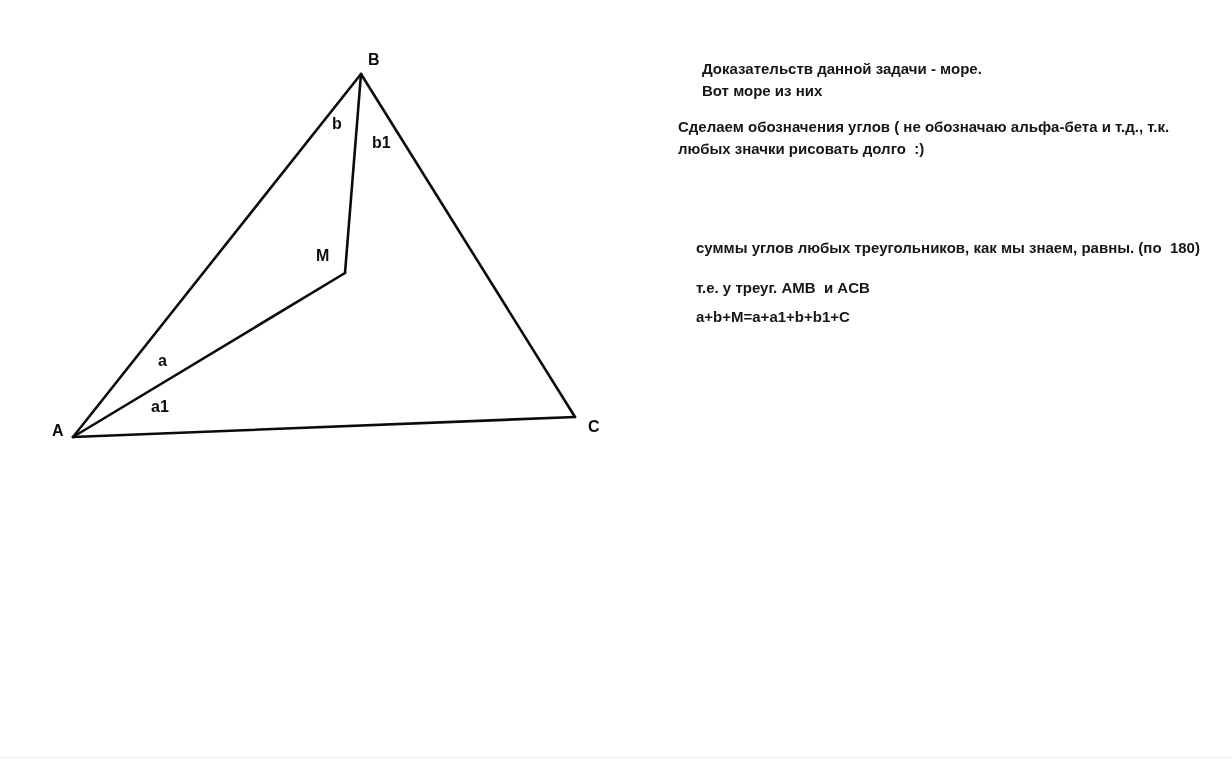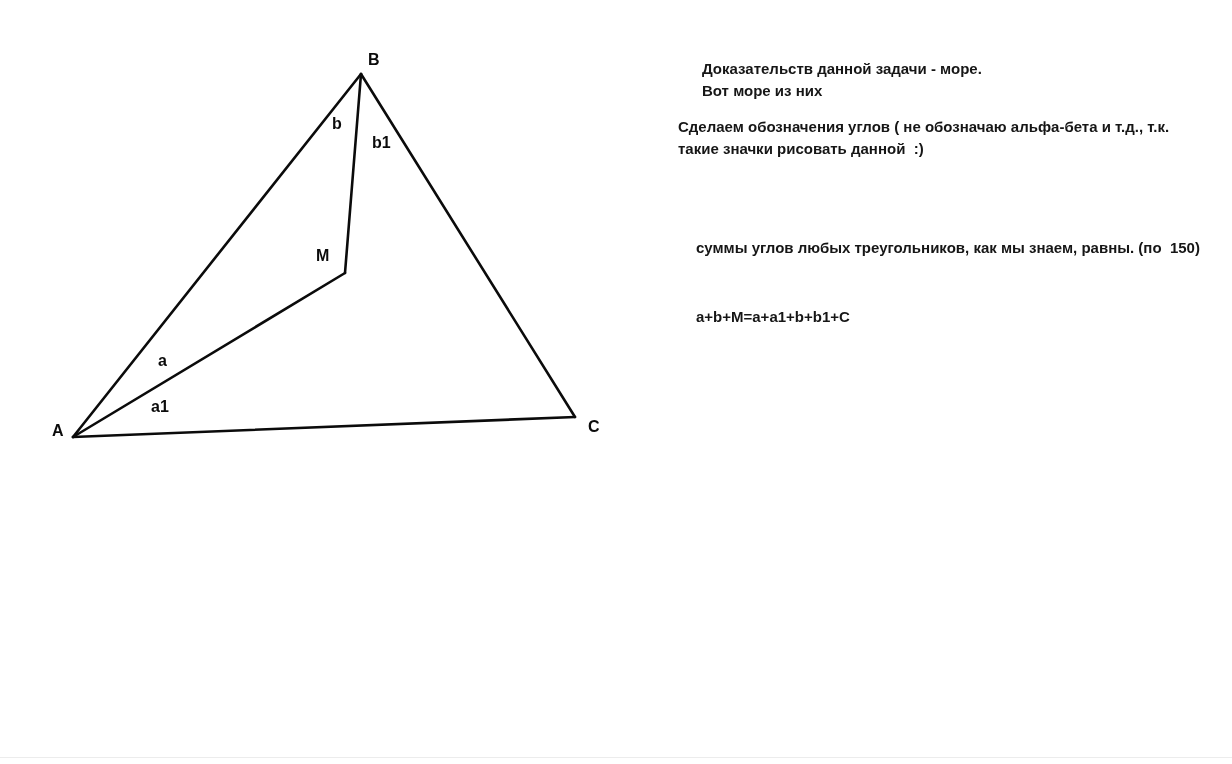--- a/index.html
+++ b/index.html
@@ -83,24 +83,25 @@
 
     <text x="332" y="129">b</text>
     <text x="372" y="148">b1</text>
     <text x="158" y="366">a</text>
     <text x="151" y="412">a1</text>
   </svg>
 
   <div class="notes">
     <p class="p1"><span>Доказательств данной задачи - море.</span><br><span>Вот море из них</span></p>
 
-    <p class="p2"><span>Сделаем обозначения углов ( не обозначаю альфа-бета и т.д., т.к.</span><br><span>такие значки рисовать данной  :)</span></p>
+    <p class="p2"><span>Сделаем обозначения углов ( не обозначаю альфа-бета и т.д., т.к.</span><br><span>любых значки рисовать долго  :)</span></p>
 
-    <p class="p3">суммы углов любых треугольников, как мы знаем, равны. (по  150)</p>
+    <p class="p3">суммы углов любых треугольников, как мы знаем, равны. (по  180)</p>
 
+    <p class="p4">т.е. у треуг. AMB  и ACB</p>
 
     <p class="p5">a+b+M=a+a1+b+b1+C</p>
 
   </div>
 
   <div class="bottom-line"></div>
 
 </div>
 
 </body></html>

